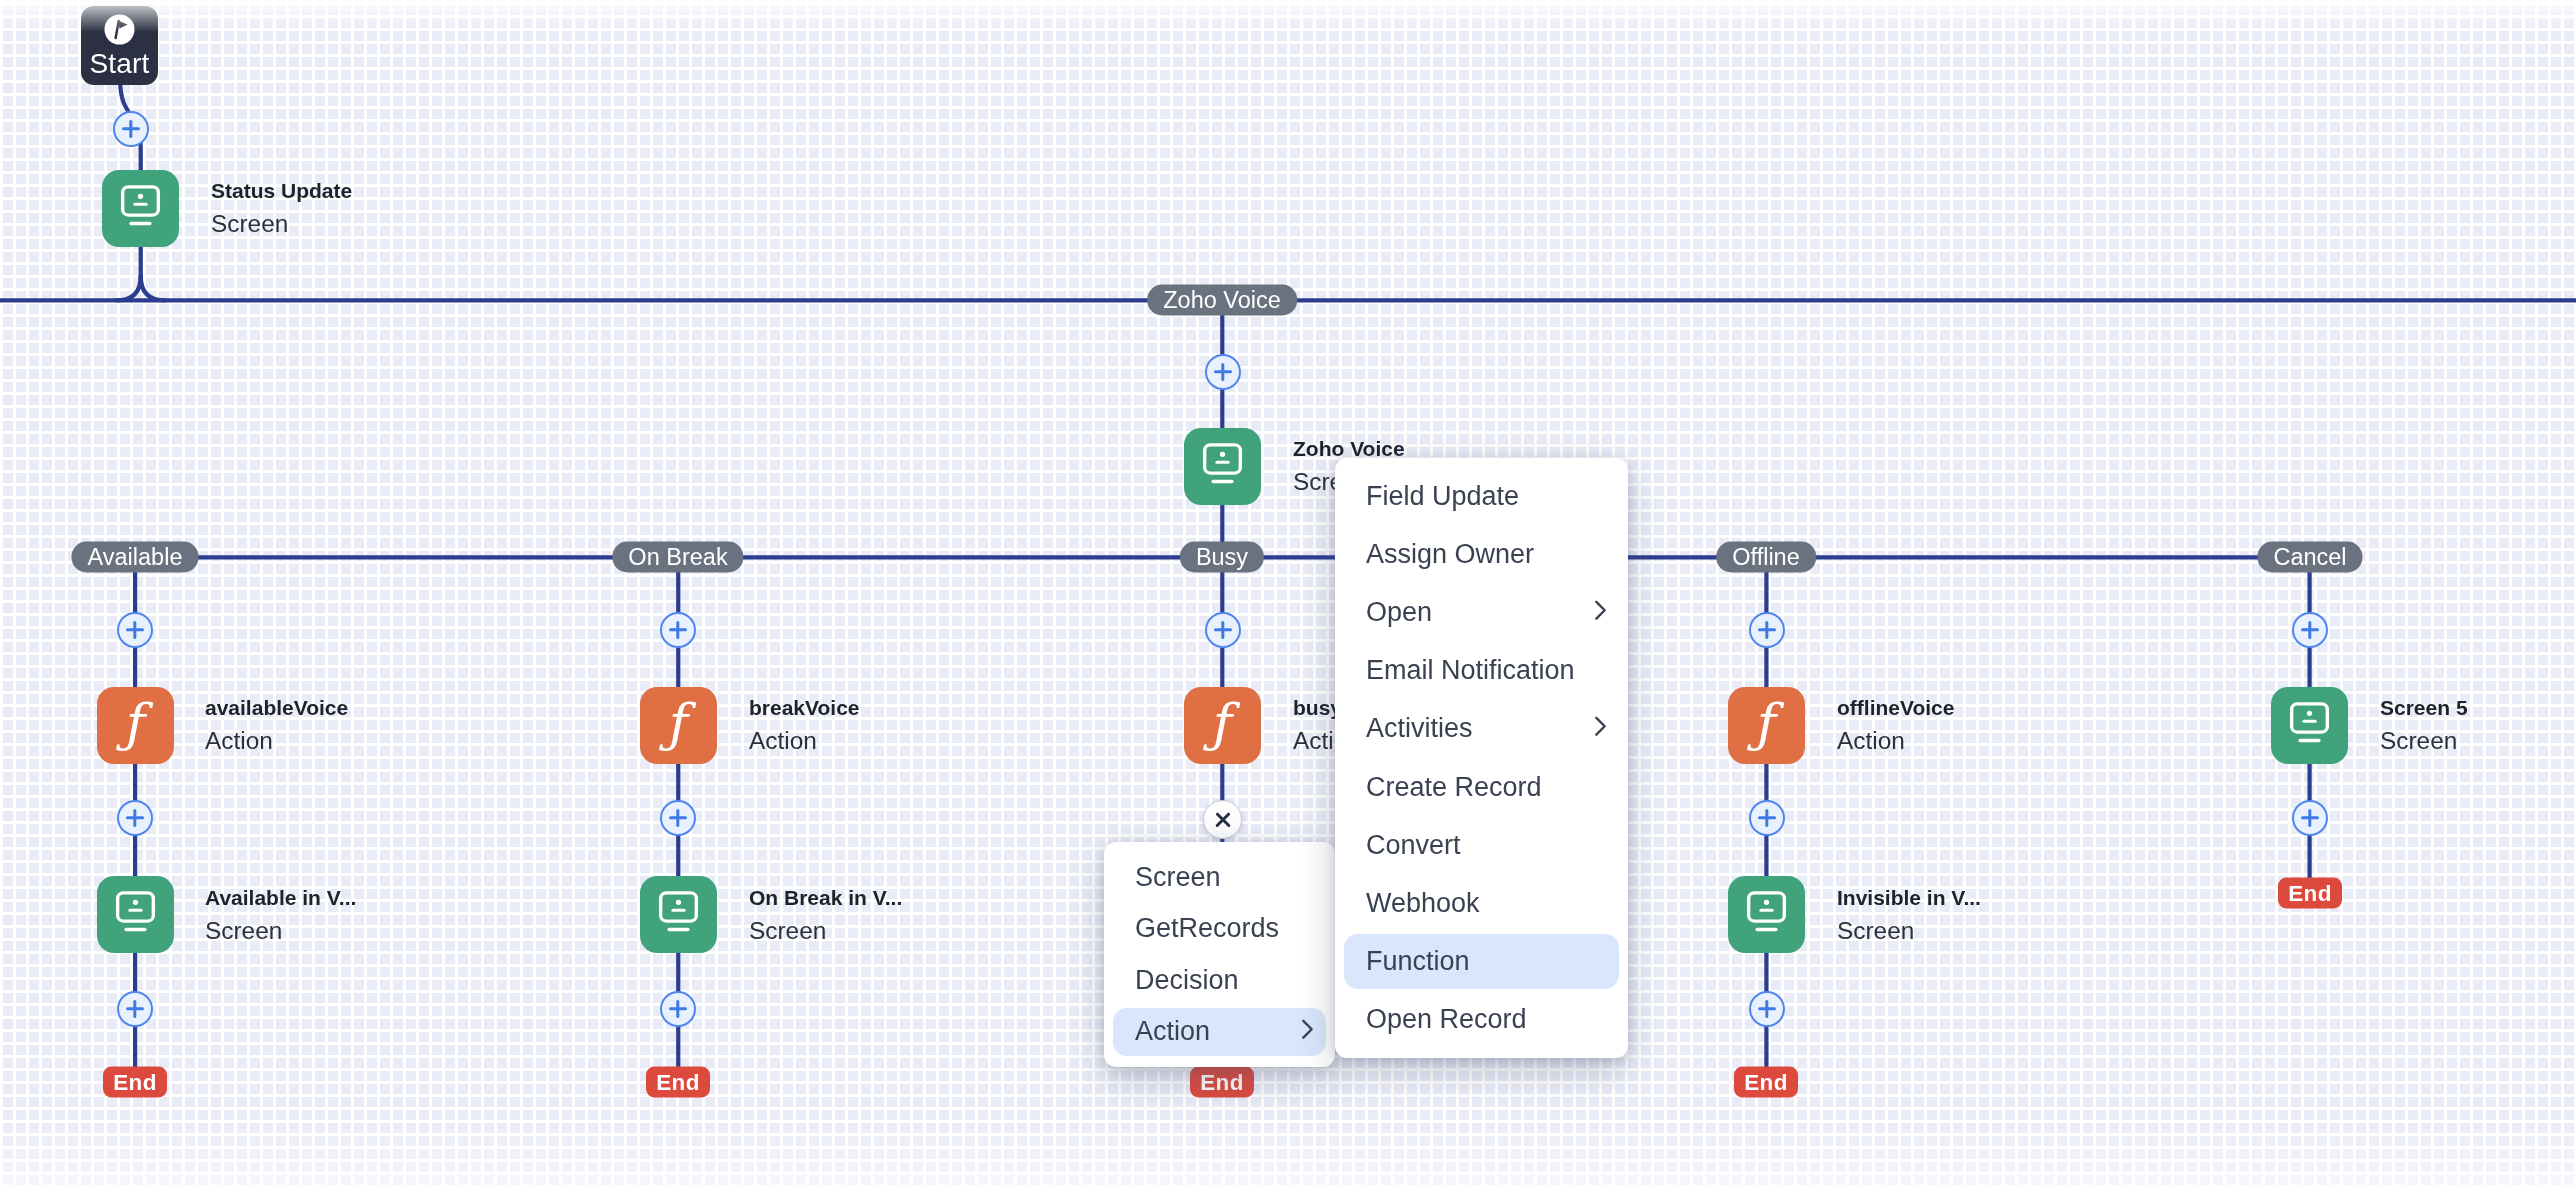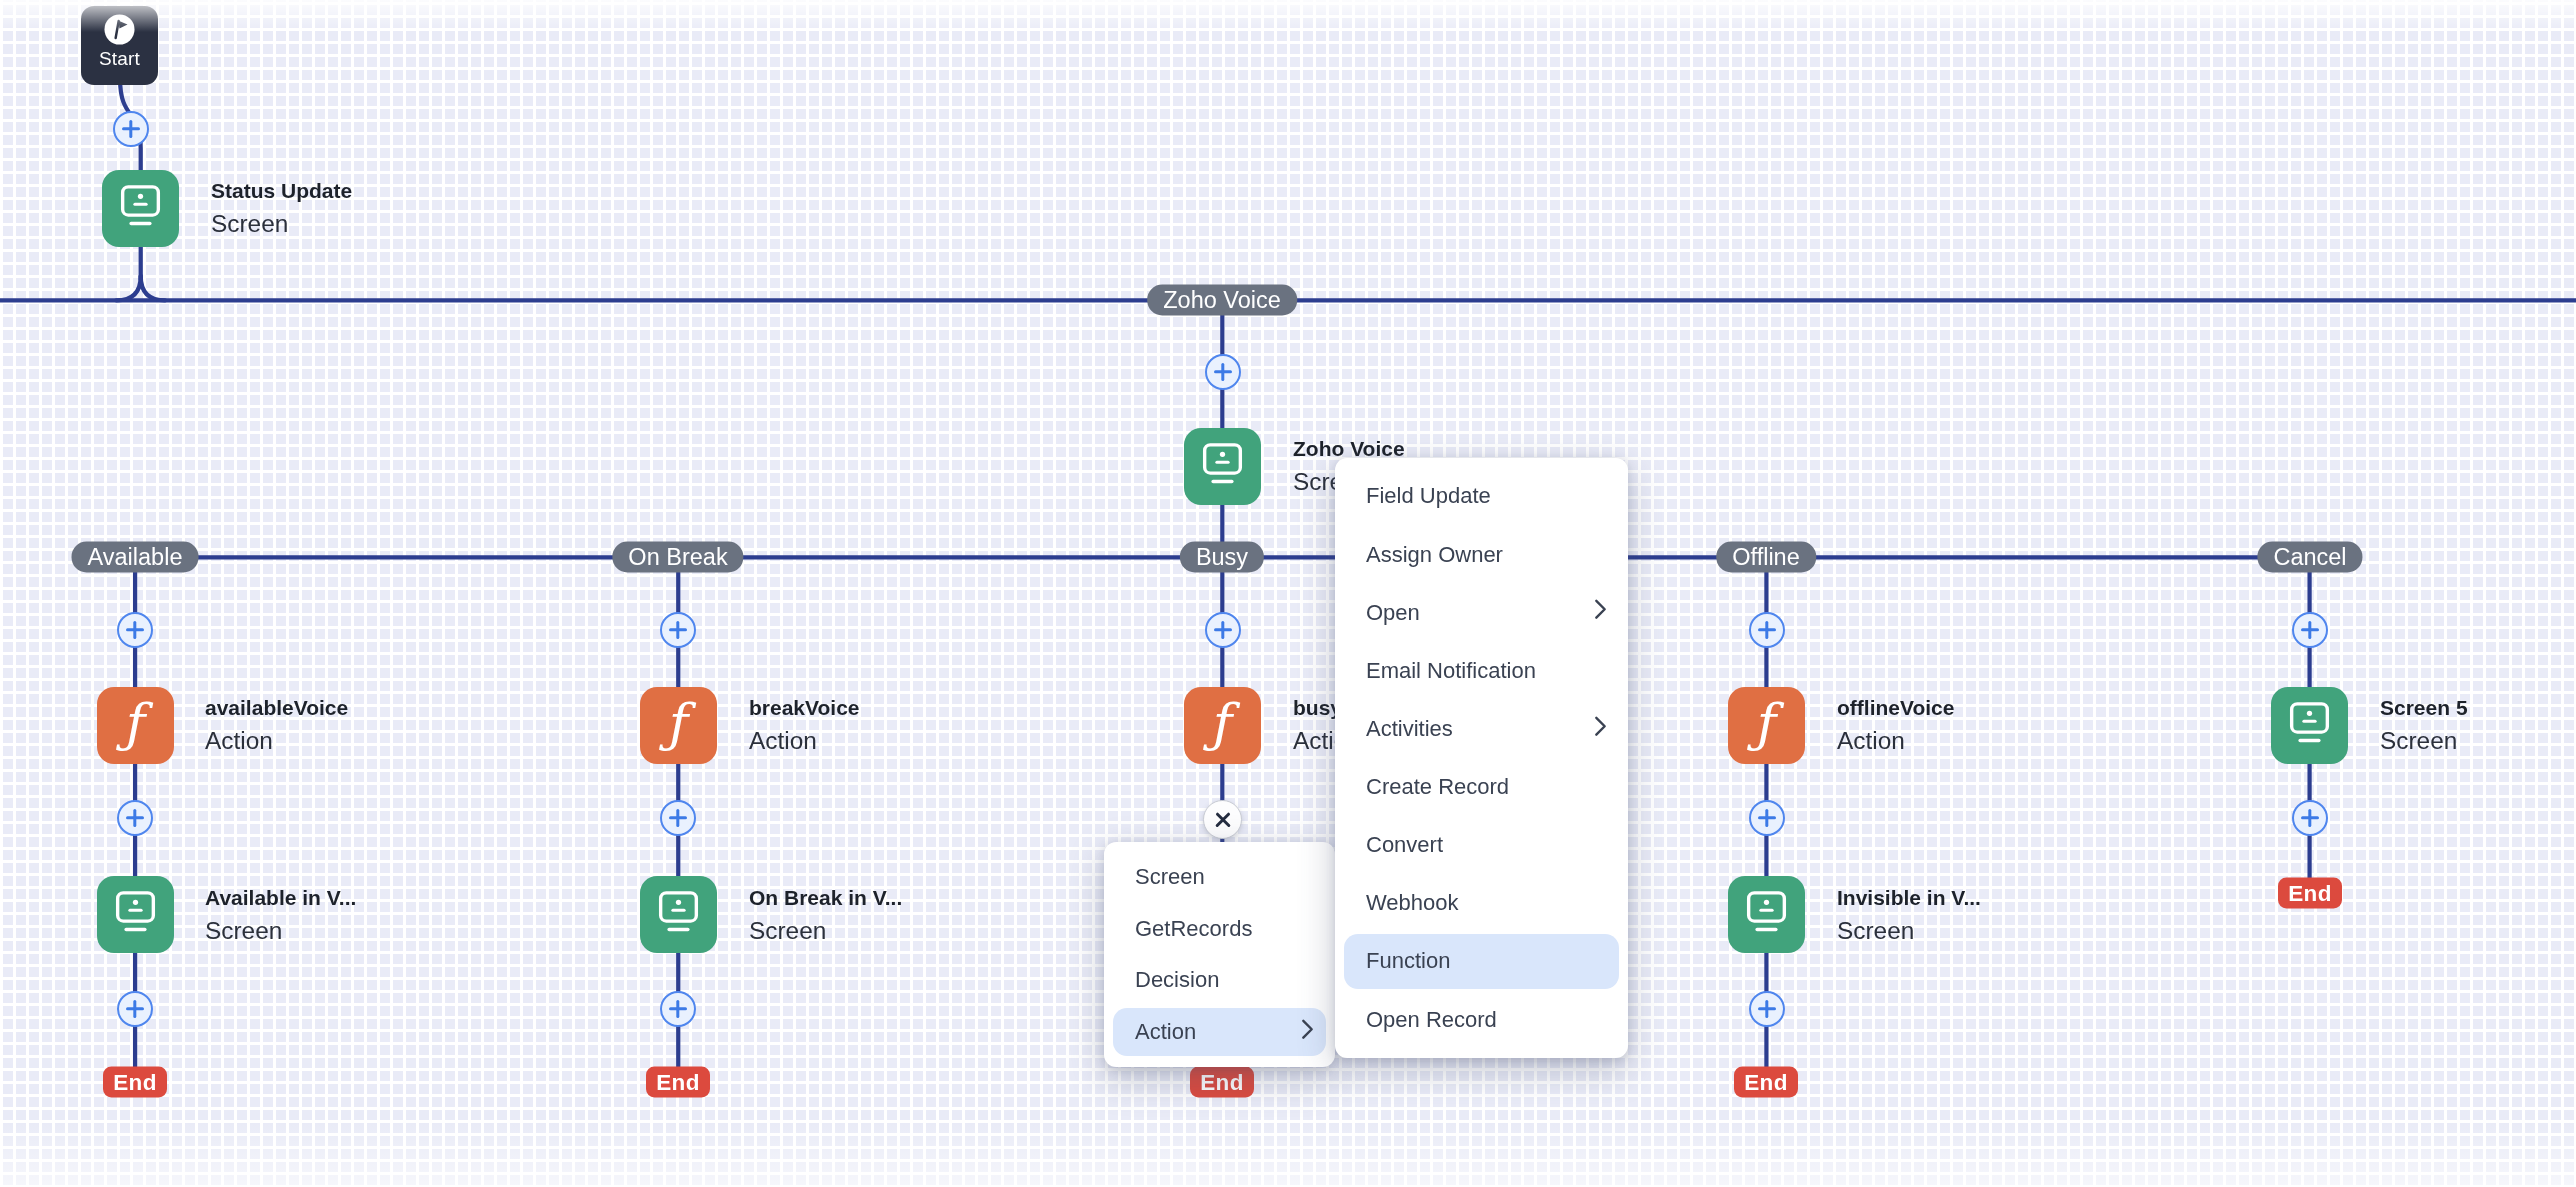--- a/index.html
+++ b/index.html
@@ -22,21 +22,21 @@
   .node{position:absolute;width:77px;height:77px;border-radius:17px;z-index:2;
     display:flex;align-items:center;justify-content:center;}
   .node.green{background:#41a37c;}
   .node.orange{background:#e06f43;}
   .fn-glyph{font-family:"DejaVu Serif","Liberation Serif",serif;font-style:italic;
     font-size:53px;color:#fff;line-height:1;margin-top:-5.6px;}
 
   .start{position:absolute;left:81px;top:5.6px;width:77px;height:79px;border-radius:13px;
     background:#2b3142;z-index:2;display:flex;flex-direction:column;align-items:center;
     justify-content:flex-start;padding-top:8.4px;box-sizing:border-box;}
-  .start .lbl{color:#fff;font-size:19px;margin-top:2.8px;letter-spacing:0.2px;}
+  .start .lbl{color:#fff;font-size:28px;margin-top:2.8px;letter-spacing:0.2px;}
 
   
   .nlabel{position:absolute;z-index:2;line-height:33px;white-space:nowrap;}
   .nlabel .t{font-size:21px;font-weight:700;color:#1d222b;}
   .nlabel .s{font-size:24.4px;font-weight:400;color:#2b303b;}
 
   
   .pill{position:absolute;transform:translate(-50%,-50%);z-index:3;height:31px;
     background:#6a7280;color:#fff;border-radius:15px;padding:0 16px;font-size:23.5px;
     display:flex;align-items:center;white-space:nowrap;}
@@ -62,21 +62,21 @@
   .closeBtn::before{transform:translate(-50%,-50%) rotate(45deg);}
   .closeBtn::after{transform:translate(-50%,-50%) rotate(-45deg);}
 
   
   .menu{position:absolute;background:#fff;border-radius:12.2px;
     box-shadow:0 11.3px 36px rgba(70,80,110,.32),0 2.8px 9.4px rgba(70,80,110,.18);
     padding:9.4px 0;box-sizing:border-box;display:flex;flex-direction:column;}
   .menu1{left:1104px;top:842px;width:231px;height:225px;z-index:4;}
   .menu2{left:1335px;top:458px;width:293px;height:600px;z-index:5;}
   .mi{position:relative;flex:1;display:flex;align-items:center;
-    padding:0 20.6px 0 31px;font-size:22px;color:#3a4252;cursor:pointer;white-space:nowrap;}
+    padding:0 20.6px 0 31px;font-size:27px;color:#3a4252;cursor:pointer;white-space:nowrap;}
   .mi>*{position:relative;z-index:1;}
   .mi.hl::before{content:"";position:absolute;left:9.4px;right:9.4px;top:1.9px;bottom:1.9px;
     background:#d9e6fb;border-radius:14px;z-index:0;}
   .mi .chev{margin-left:auto;flex:none;}
 
   .icon-box{display:flex;align-items:center;justify-content:center;}
 </style>
 </head>
 <body>
 

